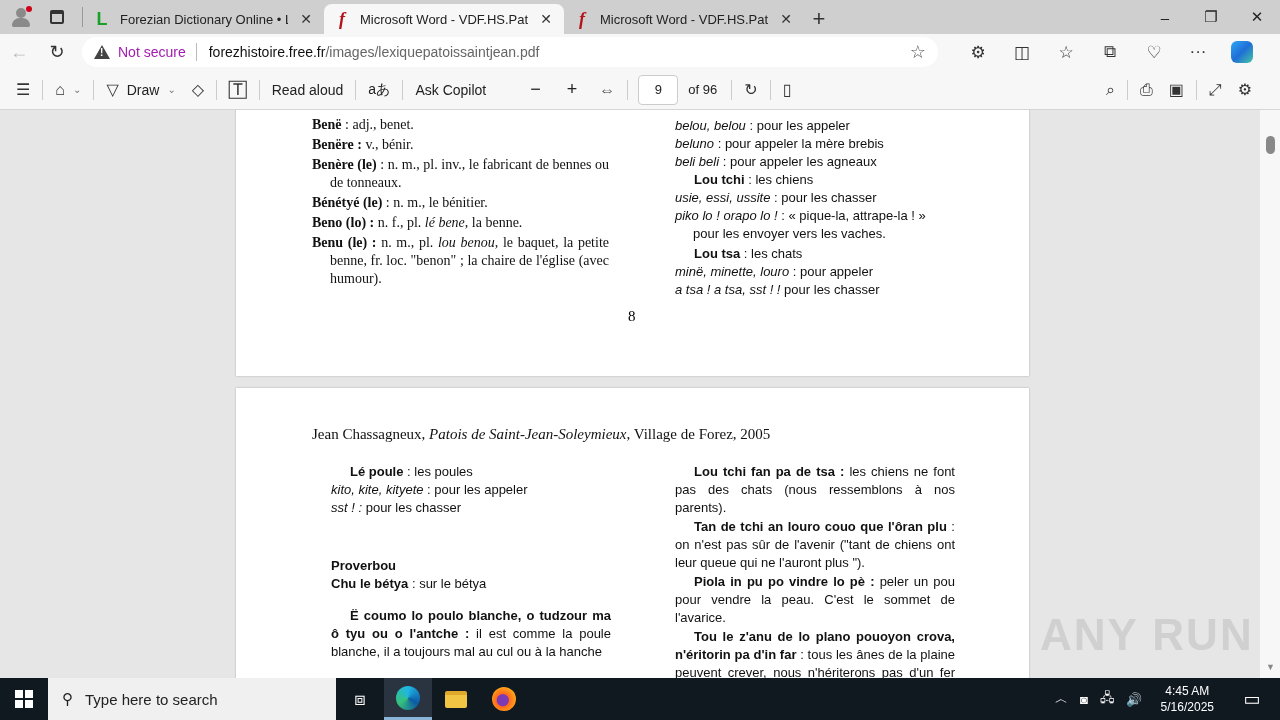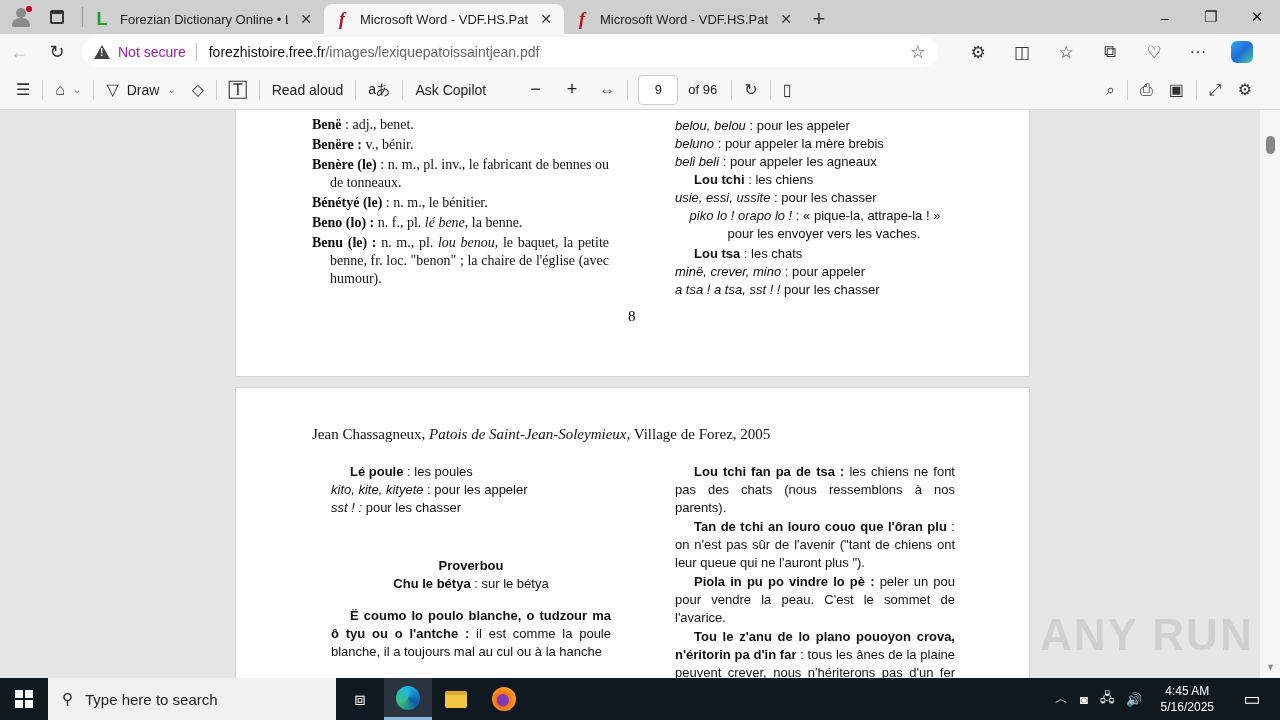--- a/index.html
+++ b/index.html
@@ -54,21 +54,21 @@
 .page1{top:-120px;height:386px}
 .page2{top:278px;height:400px}
 .col{position:absolute;font-size:13px;line-height:18px;color:#111}
 .serif{font-family:"Liberation Serif",serif;font-size:14px}
 .sans{font-family:"Liberation Sans",sans-serif;font-size:13px}
 .entry{margin-bottom:2px;text-indent:-18px;padding-left:18px;text-align:justify}
 .b{font-weight:bold}
 .i{font-style:italic}
 .indent{padding-left:19px}
 .just{text-align:justify}
-.center{text-align:center}
+.center{}
 .pgnum{position:absolute;left:392px;top:318px;font-family:"Liberation Serif",serif;font-size:15px}
 .header2{position:absolute;left:76px;top:38px;font-family:"Liberation Serif",serif;font-size:15px;color:#111}
 .scroll{position:absolute;top:110px;right:0;width:20px;height:568px;background:#f7f7f7}
 .scroll .up,.scroll .down{position:absolute;left:6px;font-size:9px;color:#888}
 .scroll .down{bottom:6px}
 .thumb{position:absolute;left:6px;top:26px;width:9px;height:18px;border-radius:5px;background:#888}
 .watermark{position:absolute;left:1040px;top:610px;font-size:44px;color:rgba(200,200,200,.75);font-family:"Liberation Sans",sans-serif;letter-spacing:2px;font-weight:bold}
 
 .taskbar{position:absolute;left:0;top:678px;width:1280px;height:42px;background:#101820;display:flex;align-items:center;color:#fff}
 .start{width:48px;height:42px;display:flex;align-items:center;justify-content:center}
@@ -224,23 +224,23 @@
       <div class="entry"><span class="b">Bénétyé (le)</span><span> : n. m., le bénitier.</span></div>
       <div class="entry"><span class="b">Beno (lo) :</span><span> n. f., pl. </span><span class="i">lé bene</span><span>, la benne.</span></div>
       <div class="entry"><span class="b">Benu (le) :</span><span> n. m., pl. </span><span class="i">lou benou,</span><span> le baquet, la petite benne, fr. loc. "benon" ; la chaire de l'église (avec humour).</span></div>
     </div>
     <div class="col sans" style="left:439px;top:127px;width:280px">
       <div><span class="i">belou, belou</span><span> : pour les appeler</span></div>
       <div><span class="i">beluno</span><span> : pour appeler la mère brebis</span></div>
       <div><span class="i">beli beli</span><span> : pour appeler les agneaux</span></div>
       <div class="indent"><span class="b">Lou tchi</span><span> : les chiens</span></div>
       <div><span class="i">usie, essi, ussite</span><span> : pour les chasser</span></div>
-      <div class="entry" style="text-align:center"><span class="i">piko lo ! orapo lo !</span><span> : « pique-la, attrape-la ! » pour les envoyer vers les vaches.</span></div>
+      <div class="entry" style="text-align:left"><span class="i">piko lo ! orapo lo !</span><span> : « pique-la, attrape-la ! » pour les envoyer vers les vaches.</span></div>
       <div class="indent"><span class="b">Lou tsa</span><span> : les chats</span></div>
-      <div><span class="i">minë, crever, mino</span><span> : pour appeler</span></div>
+      <div><span class="i">minë, minette, louro</span><span> : pour appeler</span></div>
       <div><span class="i">a tsa !  a tsa, sst ! !</span><span> pour les chasser</span></div>
     </div>
     <div class="pgnum">8</div>
   </div>
 
   <div class="page page2">
     <div class="header2"><span>Jean Chassagneux, </span><span class="i">Patois de Saint-Jean-Soleymieux</span><span>, Village de Forez, 2005</span></div>
     <div class="col sans" style="left:95px;top:75px;width:280px">
       <div class="indent"><span class="b">Lé poule</span><span> : les poules</span></div>
       <div><span class="i">kito, kite, kityete</span><span> : pour les appeler</span></div>

